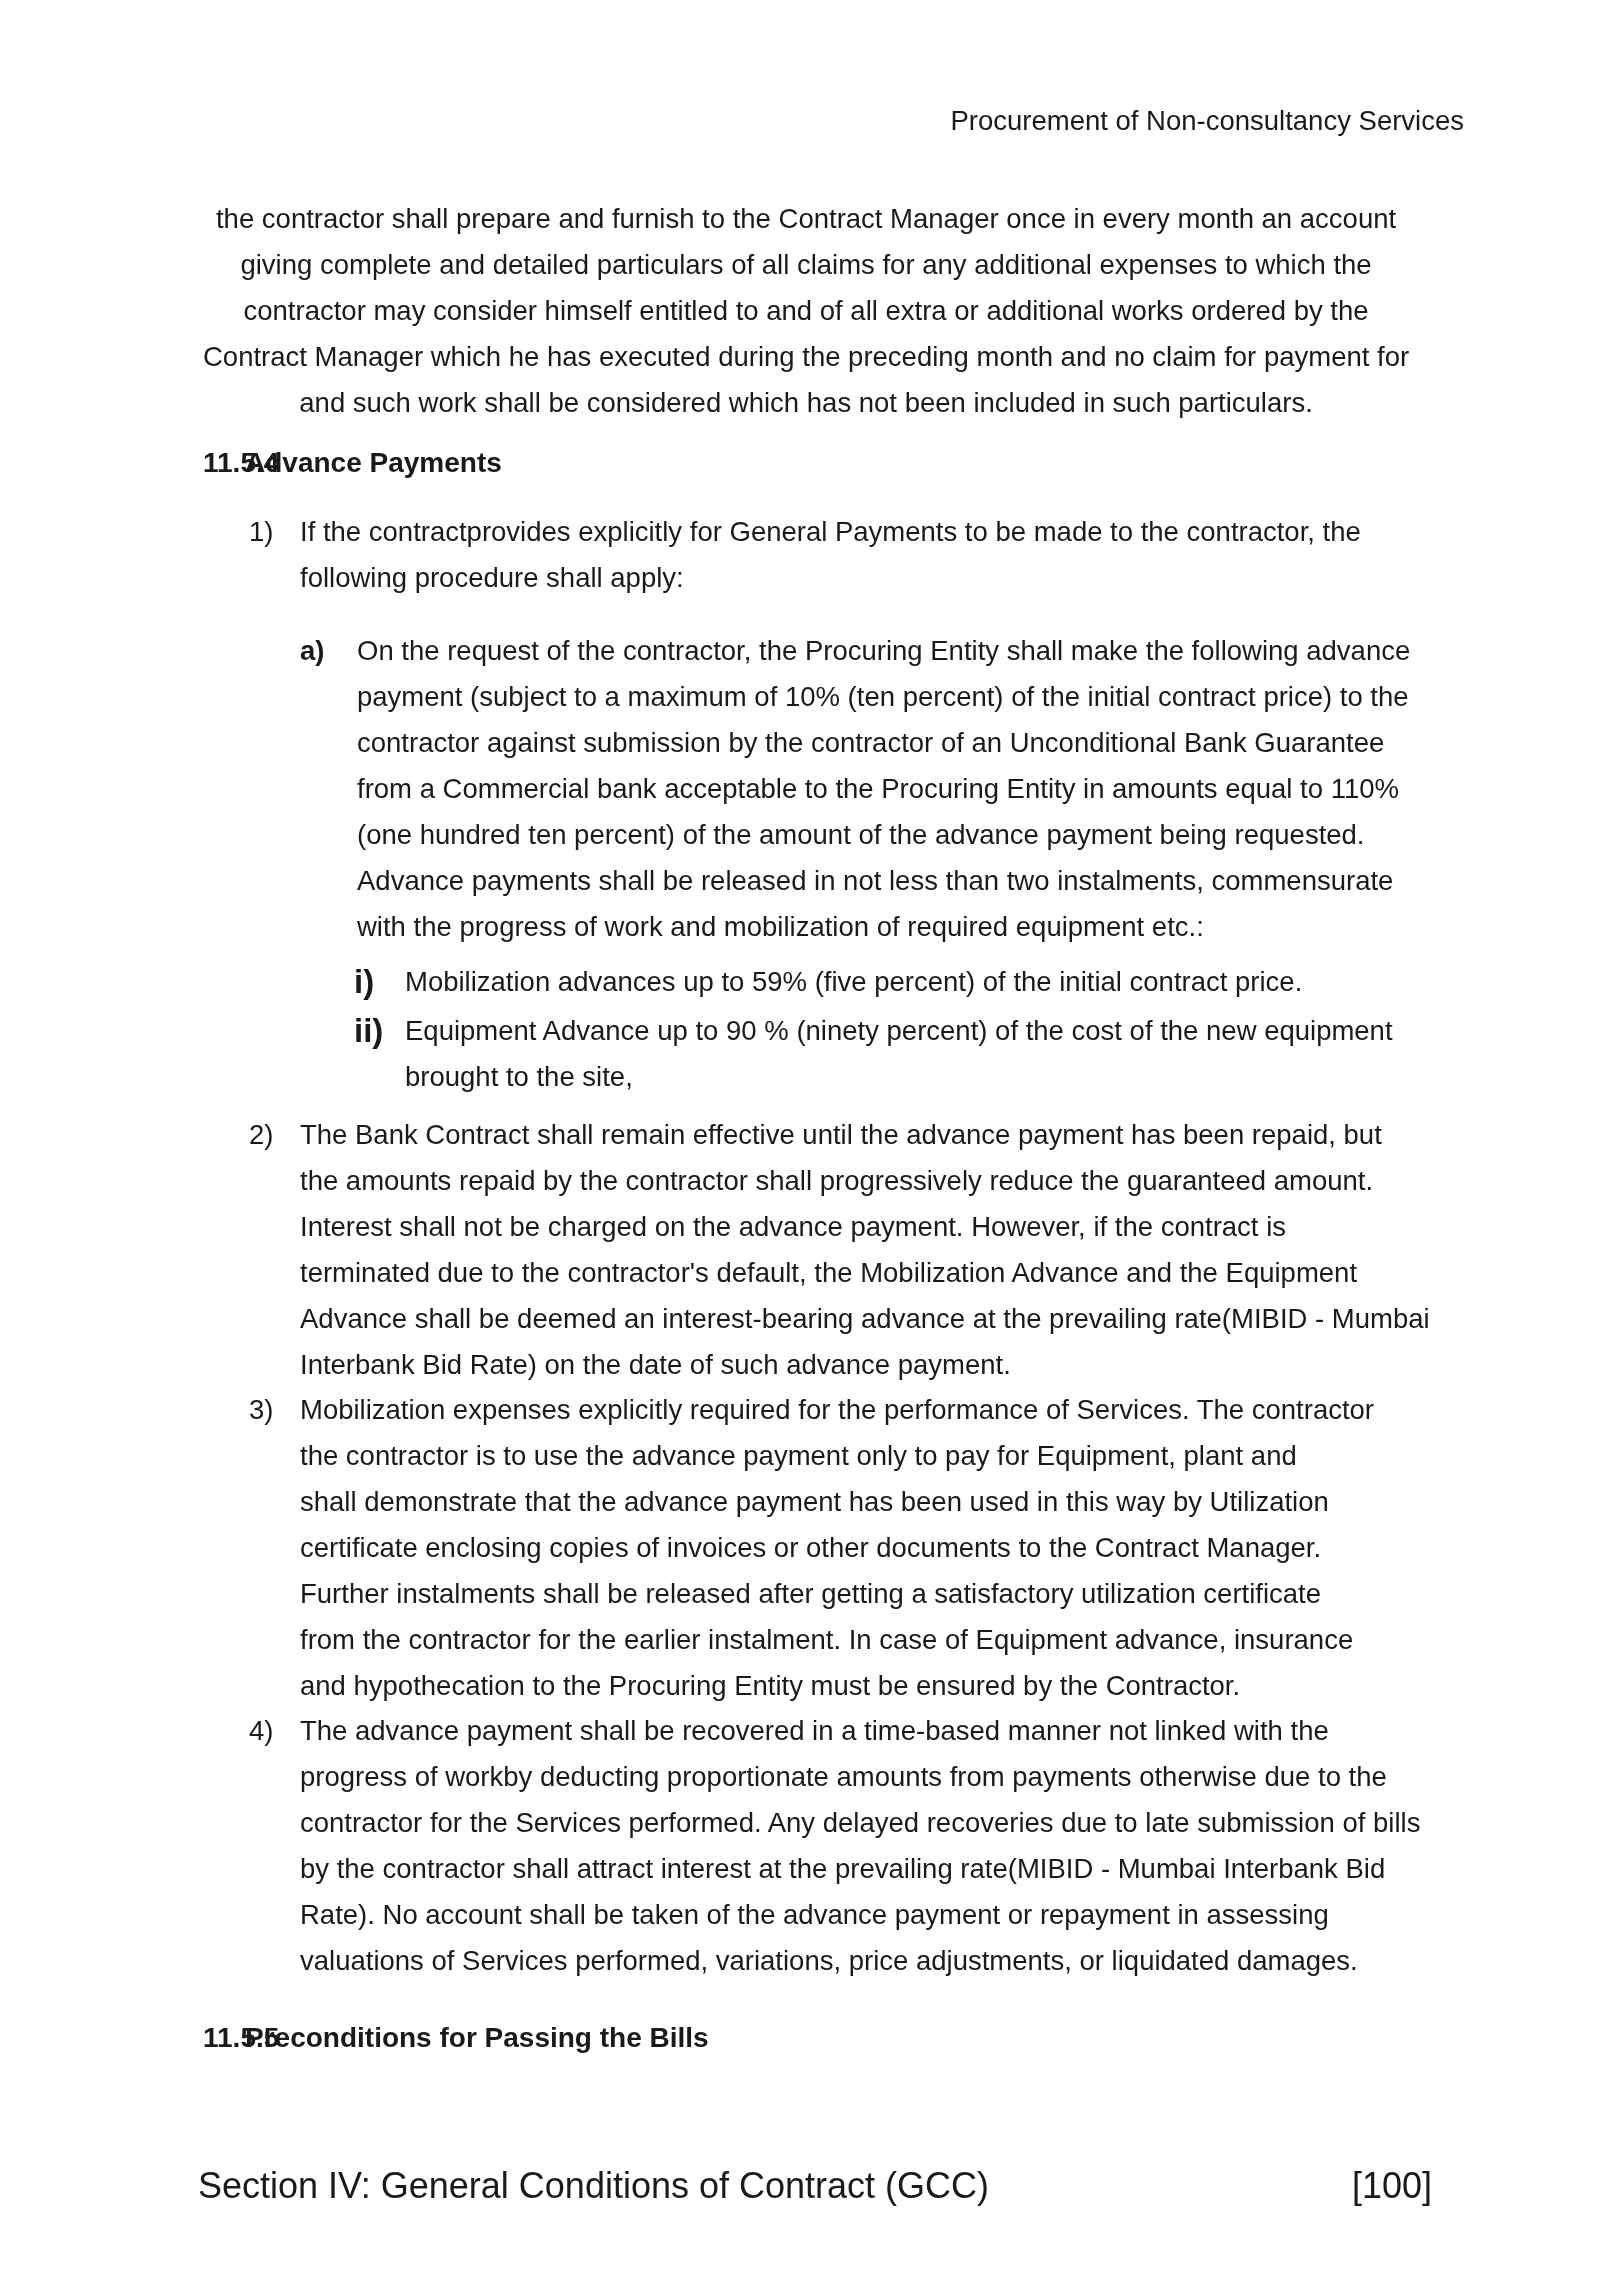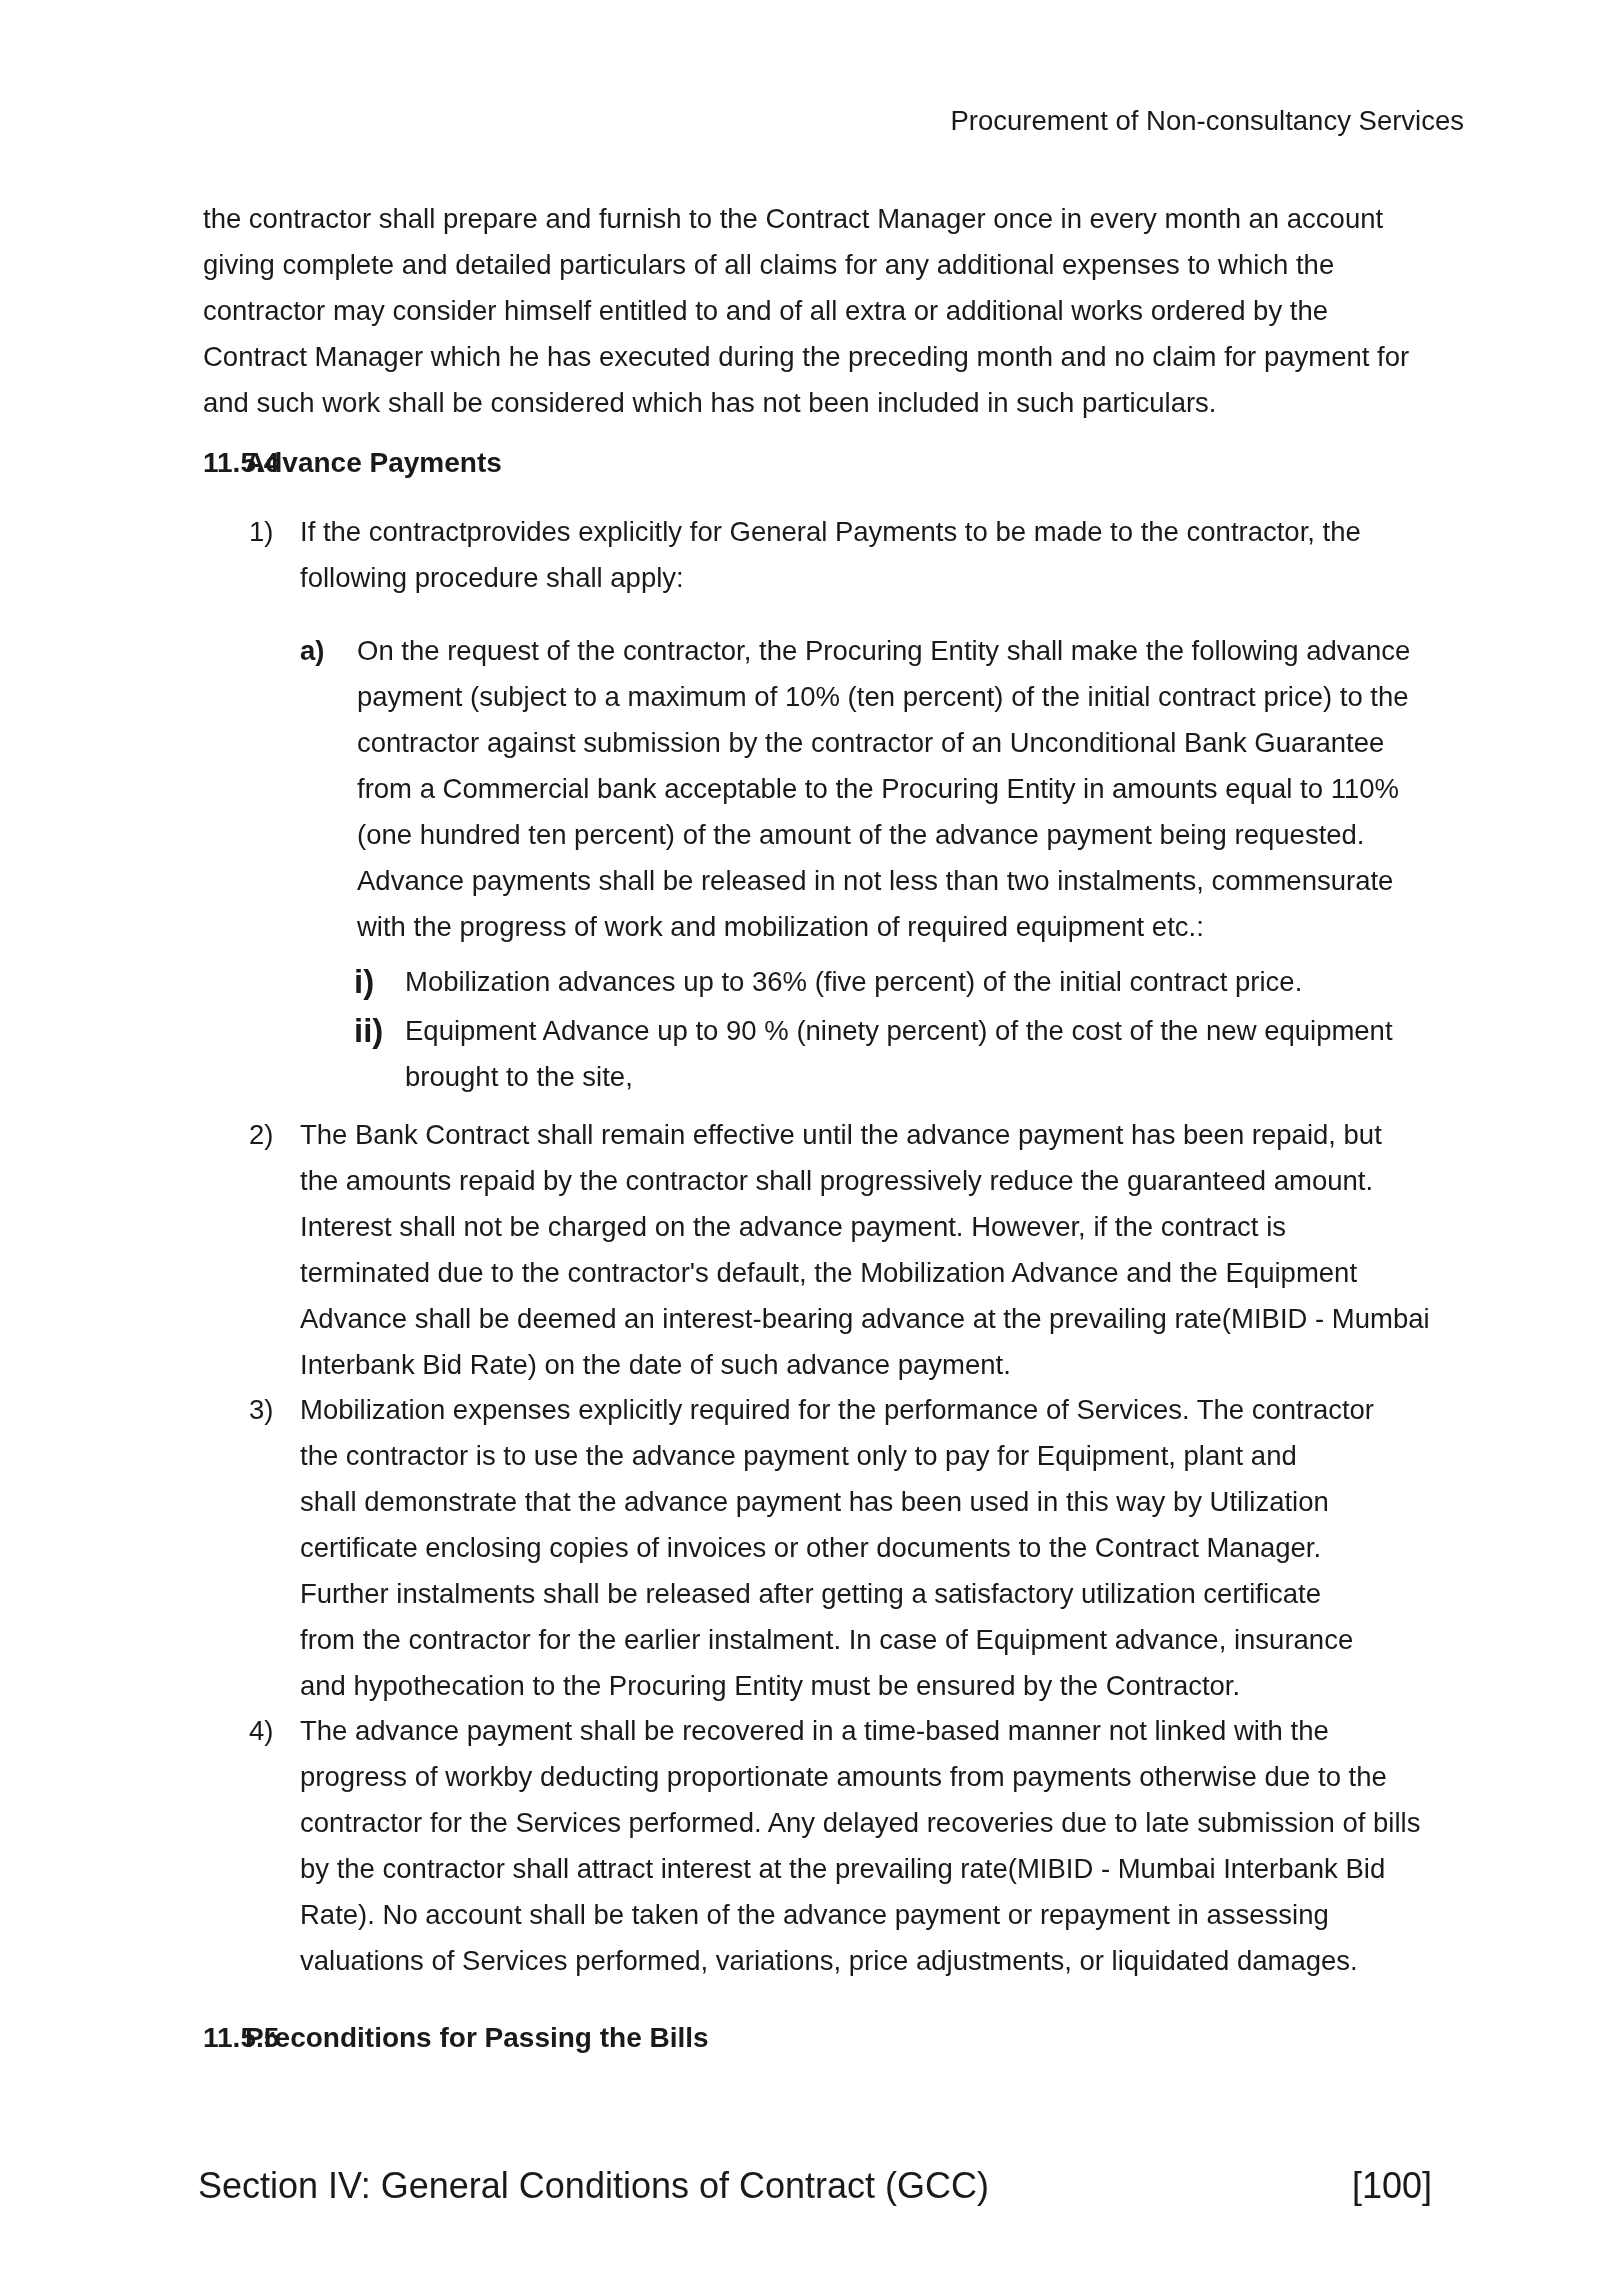--- a/index.html
+++ b/index.html
@@ -9,21 +9,21 @@
     height: 2295px;
     margin: 0 auto;
     background: #ffffff;
     font-family: "Liberation Sans", sans-serif;
     color: #1a1a1a;
     font-size: 27.5px;
     line-height: 46px;
     padding-left: 20px;
   }
   .line { white-space: pre; }
-  .abs { position: absolute; }
+  .abs { position: absolute; text-align: center; }
 
   .header {
     top: 98px; left: 203px; right: 179px;
     text-align: right;
     font-size: 27.5px;
   }
   .intro { top: 196px; left: 203px; }
 
   .sec-heading { left: 203px; font-weight: bold; font-size: 28px; }
   .sec-heading .sec-num { position: absolute; left: 0; top: 0; }
@@ -97,21 +97,21 @@
         <div class="line">from a Commercial bank acceptable to the Procuring Entity in amounts equal to 110%</div>
         <div class="line">(one hundred ten percent) of the amount of the advance payment being requested.</div>
         <div class="line">Advance payments shall be released in not less than two instalments, commensurate</div>
         <div class="line">with the progress of work and mobilization of required equipment etc.:</div>
       </div>
   </div>
 
   <div class="li lvl3 item-i">
     <span class="marker">i)</span>
     <div class="text">
-        <div class="line">Mobilization advances up to 36% (five percent) of the initial contract price.</div>
+        <div class="line">Mobilization advances up to 59% (five percent) of the initial contract price.</div>
       </div>
   </div>
 
   <div class="li lvl3 item-ii">
     <span class="marker">ii)</span>
     <div class="text">
         <div class="line">Equipment Advance up to 90 % (ninety percent) of the cost of the new equipment</div>
         <div class="line">brought to the site,</div>
       </div>
   </div>

